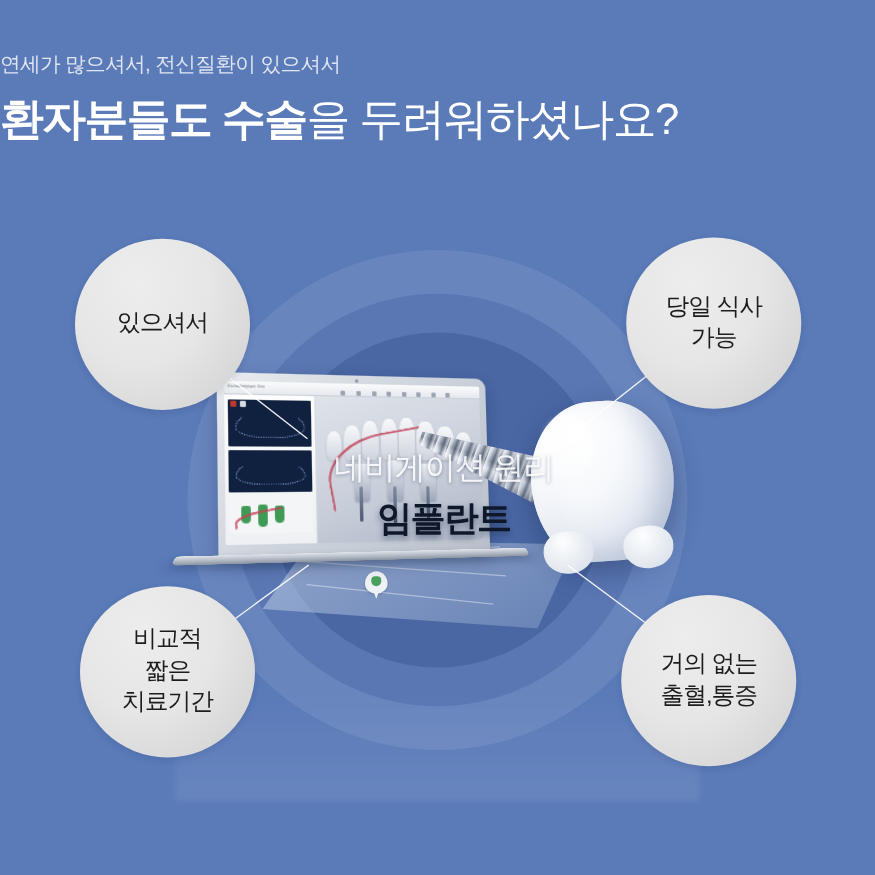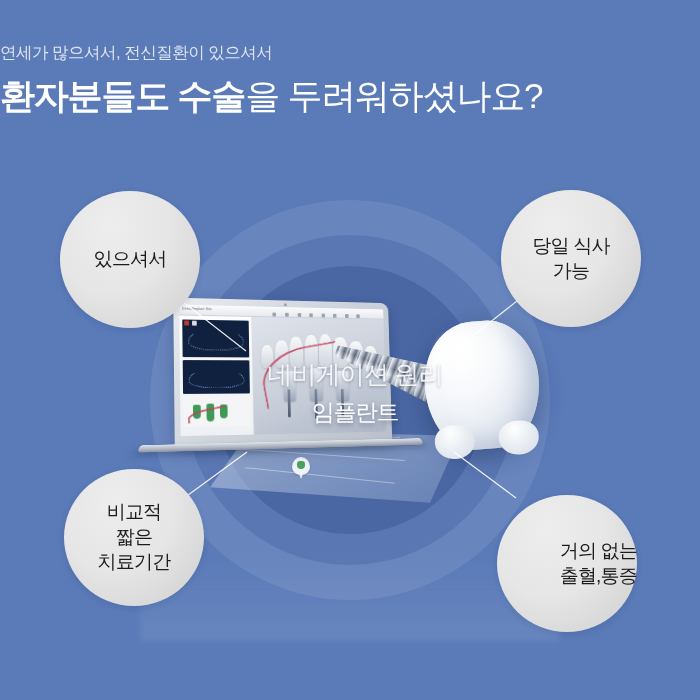--- a/index.html
+++ b/index.html
@@ -288,42 +288,42 @@
     font-size:19px;
     line-height:1.30;
     letter-spacing:-0.8px;
     z-index:30;
     box-shadow:0 2px 6px rgba(20,35,70,0.12);
   }
   .bubble span{display:block;white-space:nowrap;}
   .b-tl{left:60px;top:191px;}
   .b-tr{left:501px;top:190px;}
   .b-bl{left:64px;top:469px;}
-  .b-br{left:497px;top:495px;justify-content:flex-end;}
+  .b-br{left:497px;top:476px;}
 
   
   .caption{
     position:absolute;left:0;top:362px;width:644px;
     text-align:center;z-index:35;
     pointer-events:none;
     margin-left:33px;
   }
   .cap-small{
     font-size:25px;
     font-weight:400;
     color:rgba(255,255,255,0.88);
     letter-spacing:-0.8px;
     line-height:1;
     text-shadow:0 1px 3px rgba(15,30,65,0.35);
   }
   .cap-big{
     margin-top:14px;
-    font-size:23px;
-    font-weight:400;
-    color:#ffffff;
+    font-size:28px;
+    font-weight:700;
+    color:#0f172a;
     letter-spacing:-1.4px;
     line-height:1;
     text-shadow:0 2px 5px rgba(15,30,65,0.45);
   }
 </style>
 </head>
 <body>
 
 <div class="stage">
 

